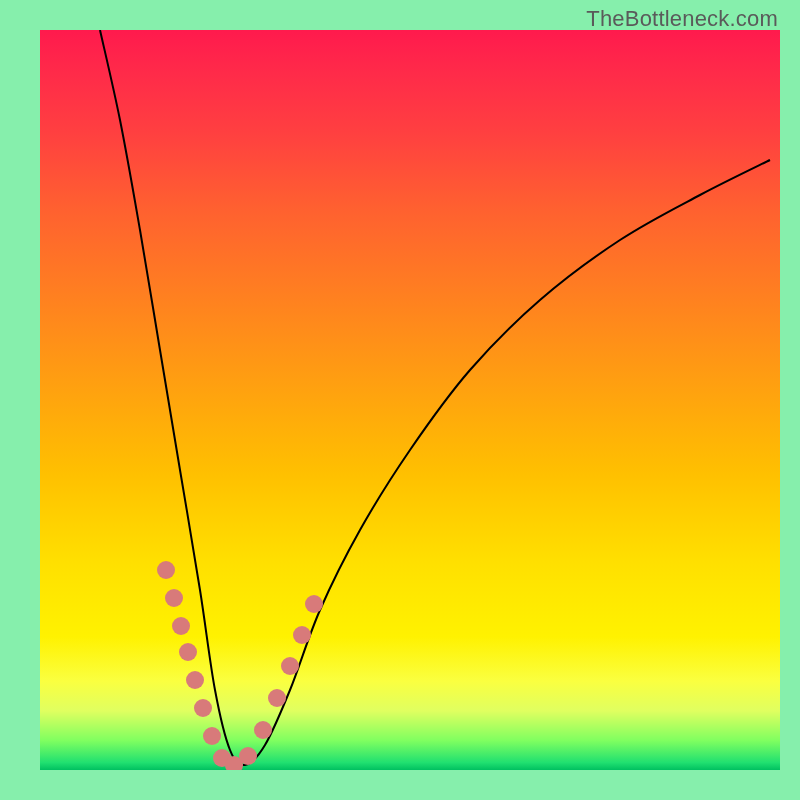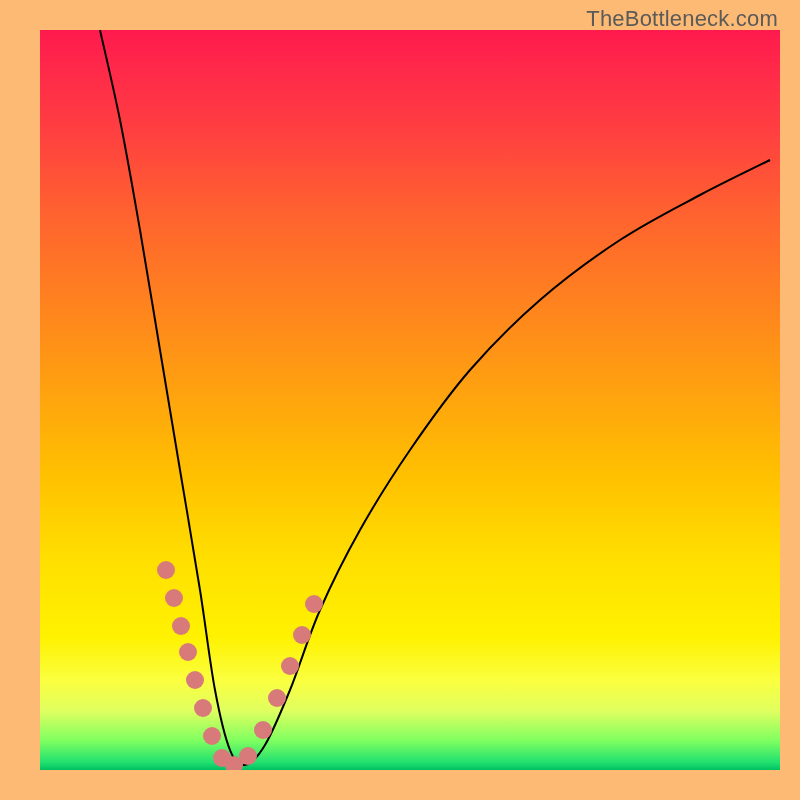--- a/index.html
+++ b/index.html
@@ -9,21 +9,21 @@
     height: 800px;
     overflow: hidden;
     background: #000;
     font-family: Arial, Helvetica, sans-serif;
   }
   .frame {
     position: absolute;
     left: 0; top: 0;
     width: 800px;
     height: 800px;
-    background: #fdba74;
+    background: #86efac;
   }
   .plot {
     position: absolute;
     left: 40px;
     top: 30px;
     width: 740px;
     height: 740px;
     background: linear-gradient(to bottom,
       #ff1a4d 0%,
       #ff2b49 6%,

